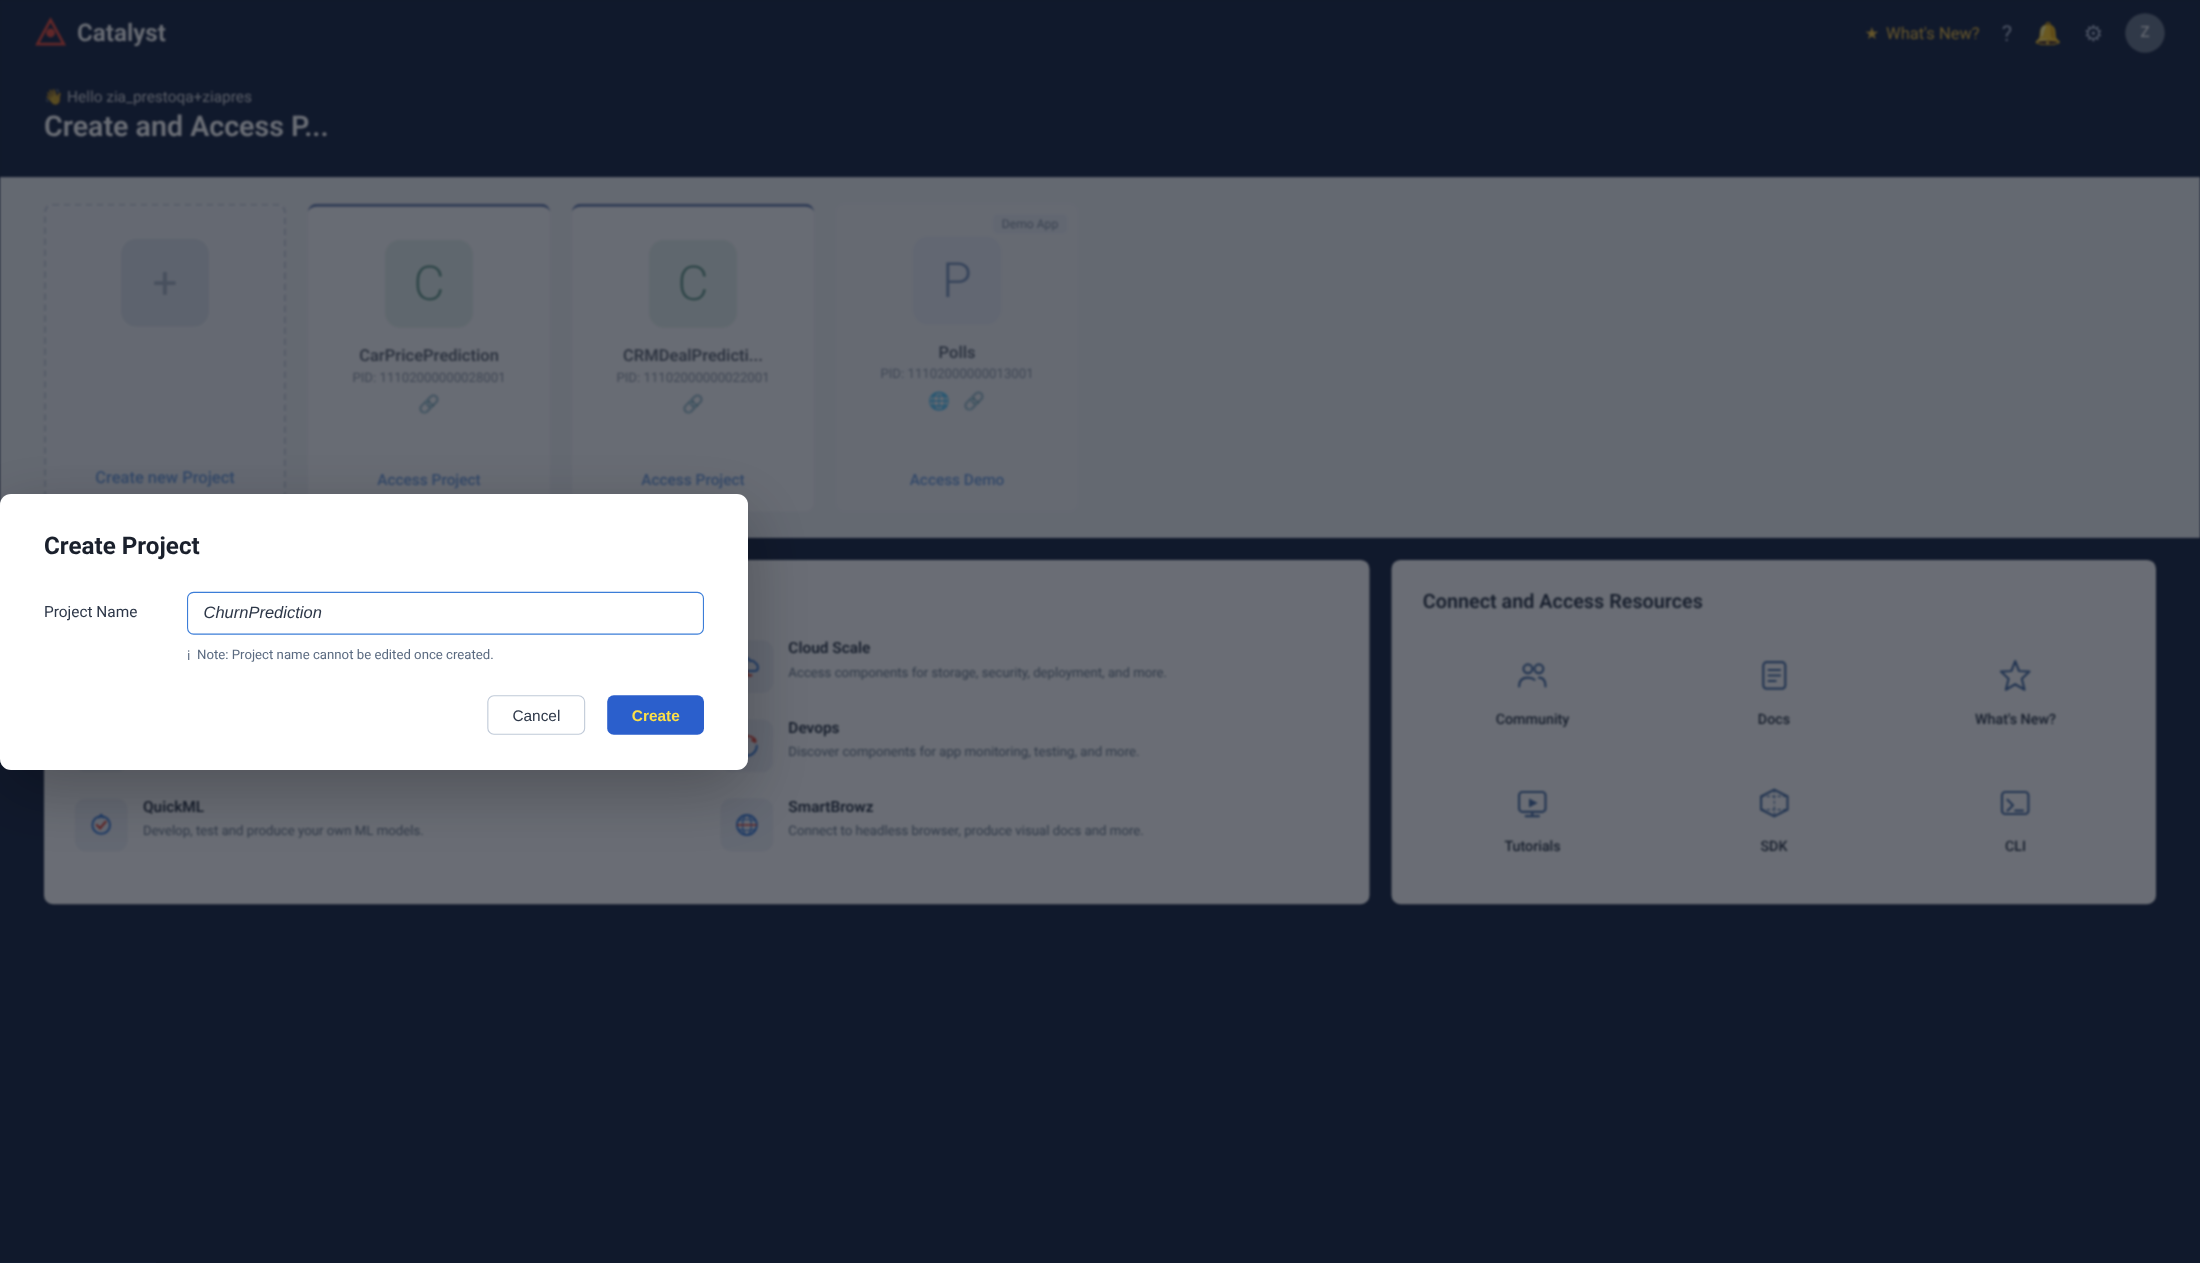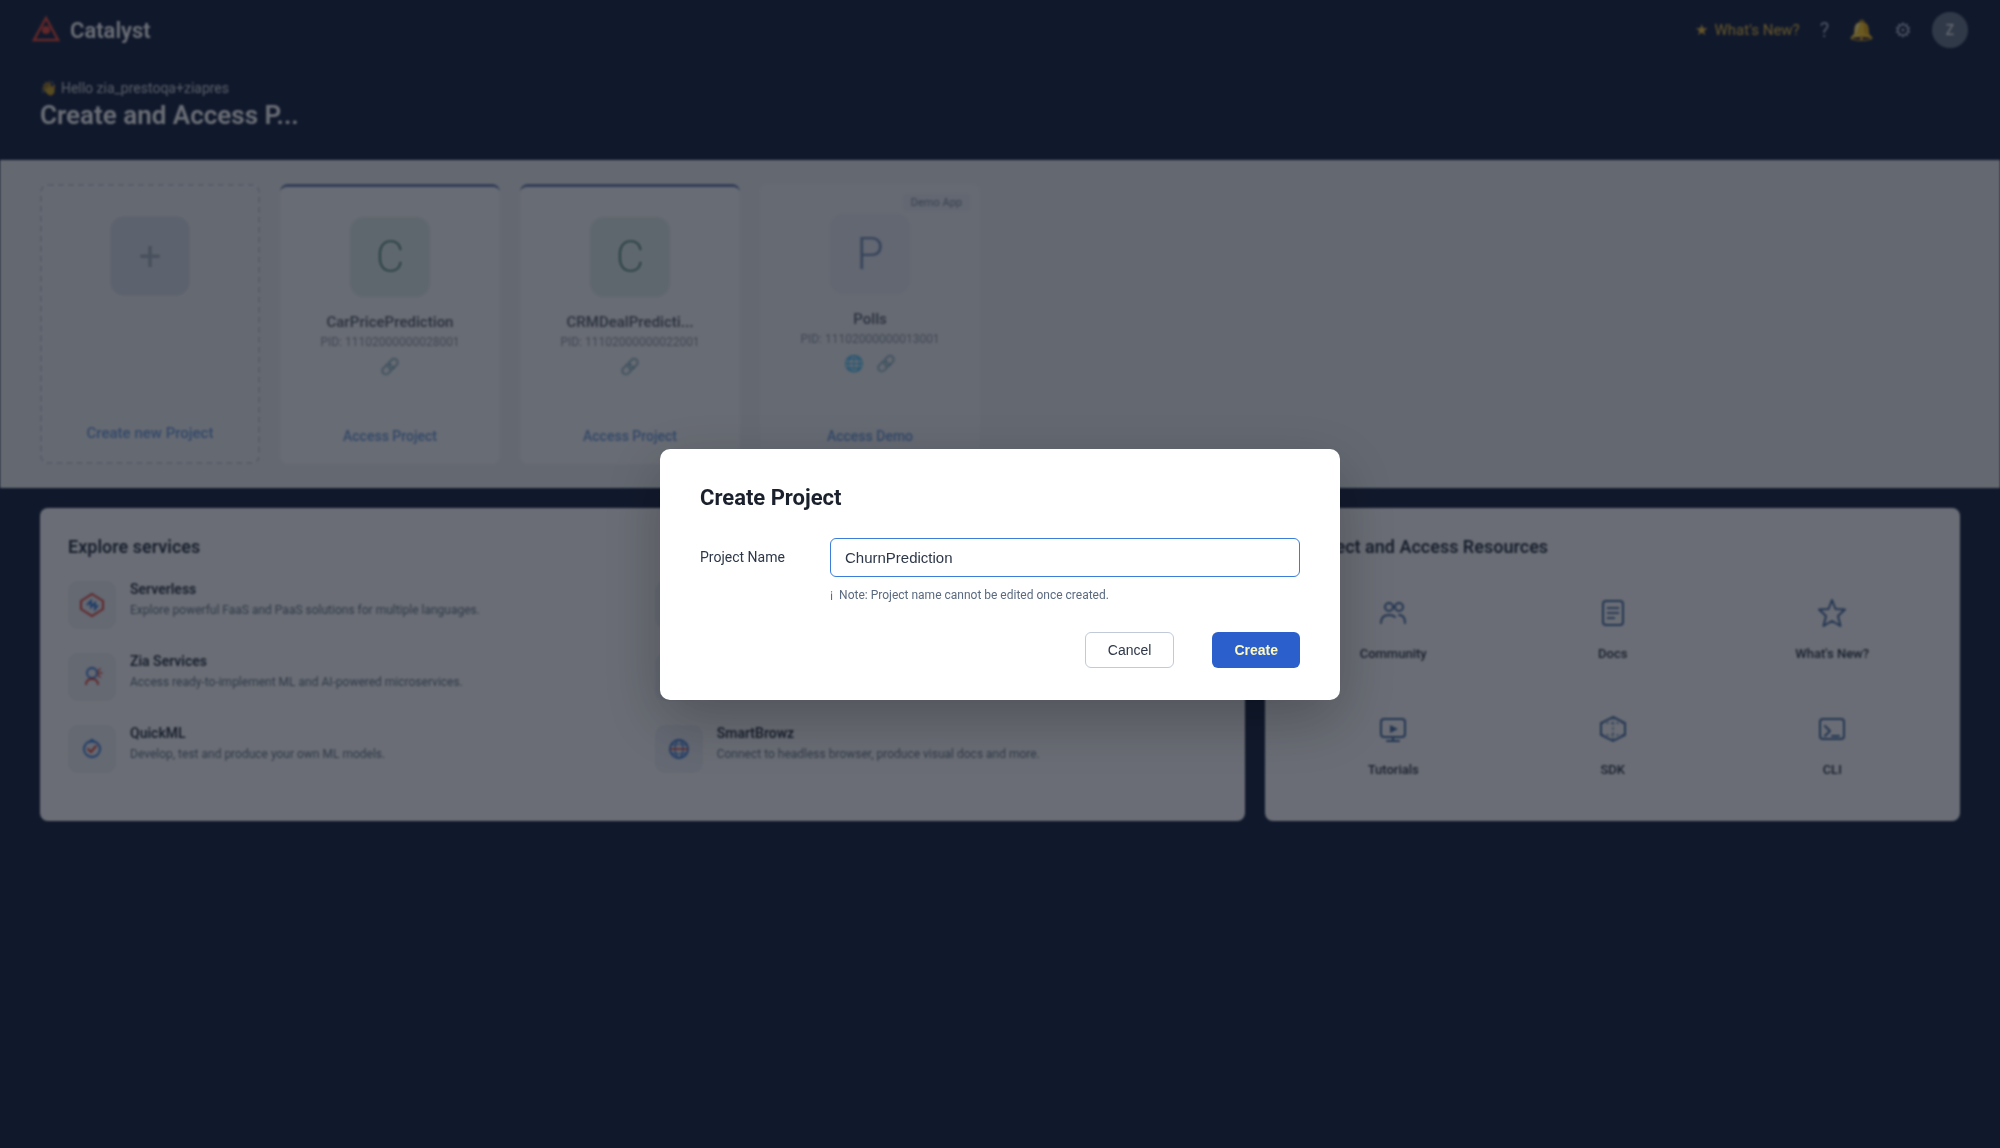--- a/index.html
+++ b/index.html
@@ -256,21 +256,21 @@
     }
 
     
     .modal-overlay {
       position: fixed;
       top: 0; left: 0; right: 0; bottom: 0;
       background: rgba(0,0,0,0.35);
       z-index: 100;
       display: flex;
       align-items: center;
-      justify-content: center;
+      justify-content: flex-start;
     }
 
     
     .modal {
       background: white;
       border-radius: 10px;
       padding: 36px 40px 32px;
       width: 680px;
       box-shadow: 0 20px 60px rgba(0,0,0,0.25);
       position: relative;
@@ -297,20 +297,21 @@
       flex-shrink: 0;
     }
     .modal-input {
       flex: 1;
       border: 1.5px solid #3b7dd8;
       border-radius: 6px;
       padding: 10px 14px;
       font-size: 15px;
       color: #2d3748;
       outline: none;
+      font-style: italic;
     }
     .modal-note {
       display: flex;
       align-items: center;
       gap: 6px;
       font-size: 12px;
       color: #5a6a80;
       margin-left: 130px;
       margin-bottom: 28px;
     }
@@ -329,23 +330,22 @@
       color: #2d3748;
       cursor: pointer;
     }
     .btn-create {
       padding: 9px 22px;
       border: none;
       border-radius: 6px;
       background: #2b5fcc;
       font-size: 14px;
       font-weight: 600;
-      color: #fef9c3;
-      cursor: pointer;
-      margin-left: 18px;
+      color: #fde047;
+      cursor: pointer;
     }
 
     
     .bg-content {
       filter: blur(1px);
       opacity: 0.6;
       pointer-events: none;
     }
   </style>
 </head>

